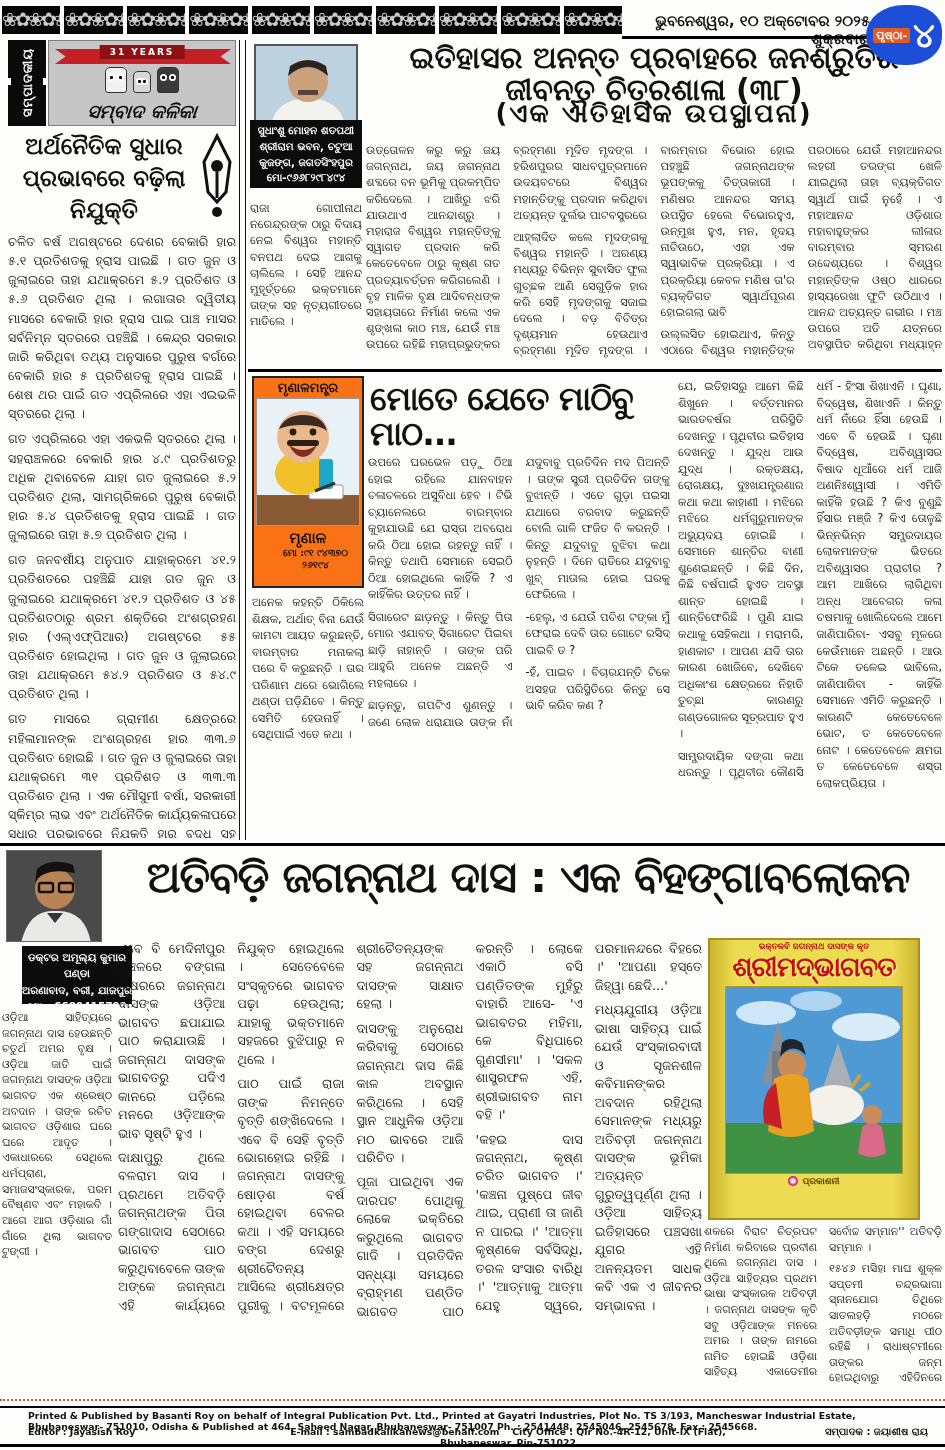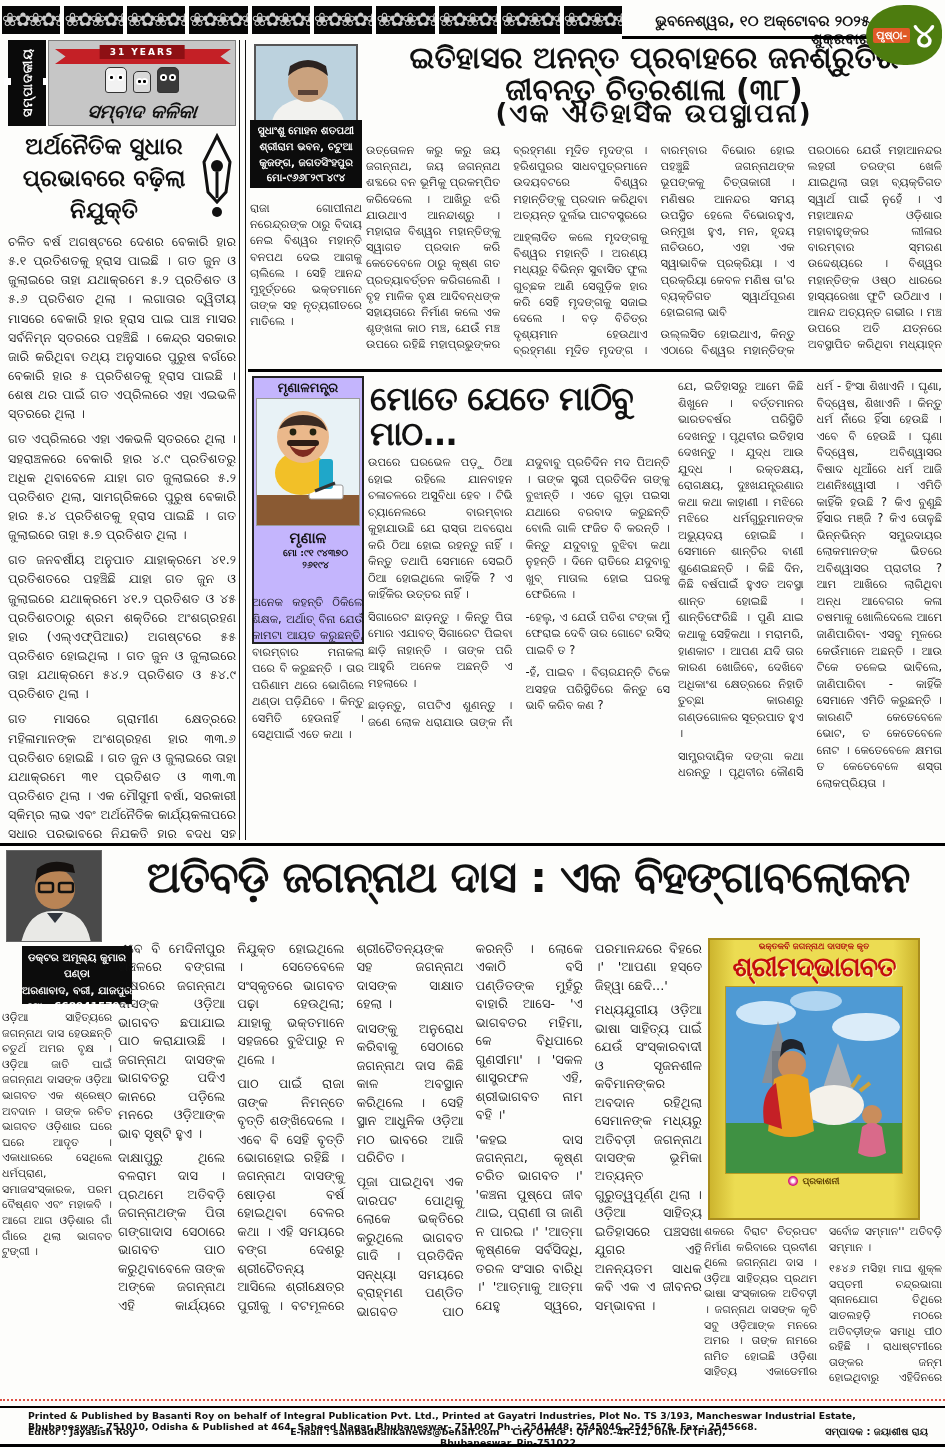--- a/index.html
+++ b/index.html
@@ -6,21 +6,21 @@
   *{box-sizing:border-box;}
   #paper{position:relative;width:945px;height:1450px;background:#fdfdfb;margin:0 auto;
          font-family:"DejaVu Sans","Liberation Sans",sans-serif;color:#111;overflow:hidden;}
   .abs{position:absolute;}
   
   .flower-strip{left:2px;top:6px;width:620px;height:28px;display:flex;gap:4px;}
   .flower-seg{flex:1;background:#050505;color:#c9c9c9;font-size:19px;line-height:26px;
               text-align:center;letter-spacing:-3px;overflow:hidden;white-space:nowrap;}
   .dateline{left:600px;top:12px;width:270px;text-align:right;font-size:15px;font-weight:bold;}
   .head-rule{left:622px;top:36px;width:300px;height:3px;background:#000;}
-  .page-badge{left:866px;top:5px;width:76px;height:60px;background:#4d7c0f;border-radius:50% 42% 46% 50%;
+  .page-badge{left:866px;top:5px;width:76px;height:60px;background:#1d4ed8;border-radius:50% 42% 46% 50%;
               display:flex;align-items:center;justify-content:center;gap:3px;z-index:5;}
   .badge-label{background:#e05a28;color:#fff;font-size:11px;font-weight:bold;padding:1px 3px;border-radius:2px;}
   .badge-num{color:#fff;font-size:34px;font-weight:bold;line-height:1;}
   
   .section-strip{left:8px;top:40px;width:38px;height:86px;background:#0a0a0a;}
   .section-strip .vtxt{position:absolute;left:0;top:0;width:100%;height:100%;display:flex;align-items:center;justify-content:center;
       writing-mode:vertical-rl;transform:rotate(180deg);color:#fff;font-size:13px;font-weight:bold;letter-spacing:1px;}
   .sq{position:absolute;width:7px;height:7px;background:#fff;}
   .masthead-box{left:48px;top:40px;width:188px;height:86px;background:#c6c6c6;border:1px solid #7d7d7d;overflow:hidden;}
   .ribbon{position:absolute;left:6px;top:8px;width:176px;height:15px;background:#c42026;
@@ -45,21 +45,21 @@
   .hist-photo{left:254px;top:44px;width:104px;height:82px;border:2px solid #555;overflow:hidden;}
   .hist-byline{left:250px;top:120px;width:112px;height:68px;background:#0c0c0c;color:#fff;font-size:10.5px;
       font-weight:bold;text-align:center;line-height:1.5;padding-top:3px;}
   .hist-headline{left:366px;top:42px;width:576px;text-align:center;font-size:30px;font-weight:bold;line-height:1.05;}
   .hist-subhead{left:366px;top:98px;width:576px;text-align:center;font-size:26px;font-weight:bold;letter-spacing:2px;}
   .hist-cols{left:366px;top:142px;width:576px;height:224px;column-count:4;column-gap:13px;
       font-size:11.4px;line-height:1.42;text-align:justify;overflow:hidden;}
   .hist-col1{left:250px;top:200px;width:112px;height:166px;font-size:11.4px;line-height:1.42;text-align:justify;overflow:hidden;}
   .hrule1{left:248px;top:369px;width:694px;height:2.5px;background:#000;}
   
-  .cartoon-box{left:252px;top:376px;width:112px;height:268px;border:2px solid #222;background:#c4b5fd;text-align:center;}
+  .cartoon-box{left:252px;top:376px;width:112px;height:212px;border:2px solid #222;background:#f97316;text-align:center;}
   .cartoon-title{font-size:13px;font-weight:bold;padding:2px 0;}
   .cartoon-art{width:104px;height:128px;margin:0 auto;background:#dfeef4;border:1px solid #999;overflow:hidden;}
   .cartoon-name{font-size:15px;font-weight:bold;margin-top:3px;}
   .cartoon-phone{font-size:9.5px;font-weight:bold;margin-left:15px;}
   .satire-headline{left:370px;top:382px;width:306px;font-size:33px;font-weight:bold;letter-spacing:-1px;line-height:1.05;}
   .satire-right{left:678px;top:378px;width:264px;height:460px;column-count:2;column-gap:13px;
       font-size:11.4px;line-height:1.45;text-align:justify;overflow:hidden;}
   .satire-mid{left:368px;top:454px;width:302px;height:386px;column-count:2;column-gap:13px;
       font-size:11.4px;line-height:1.45;text-align:justify;overflow:hidden;}
   .satire-left{left:252px;top:594px;width:112px;height:246px;font-size:11.4px;line-height:1.45;text-align:justify;overflow:hidden;}

